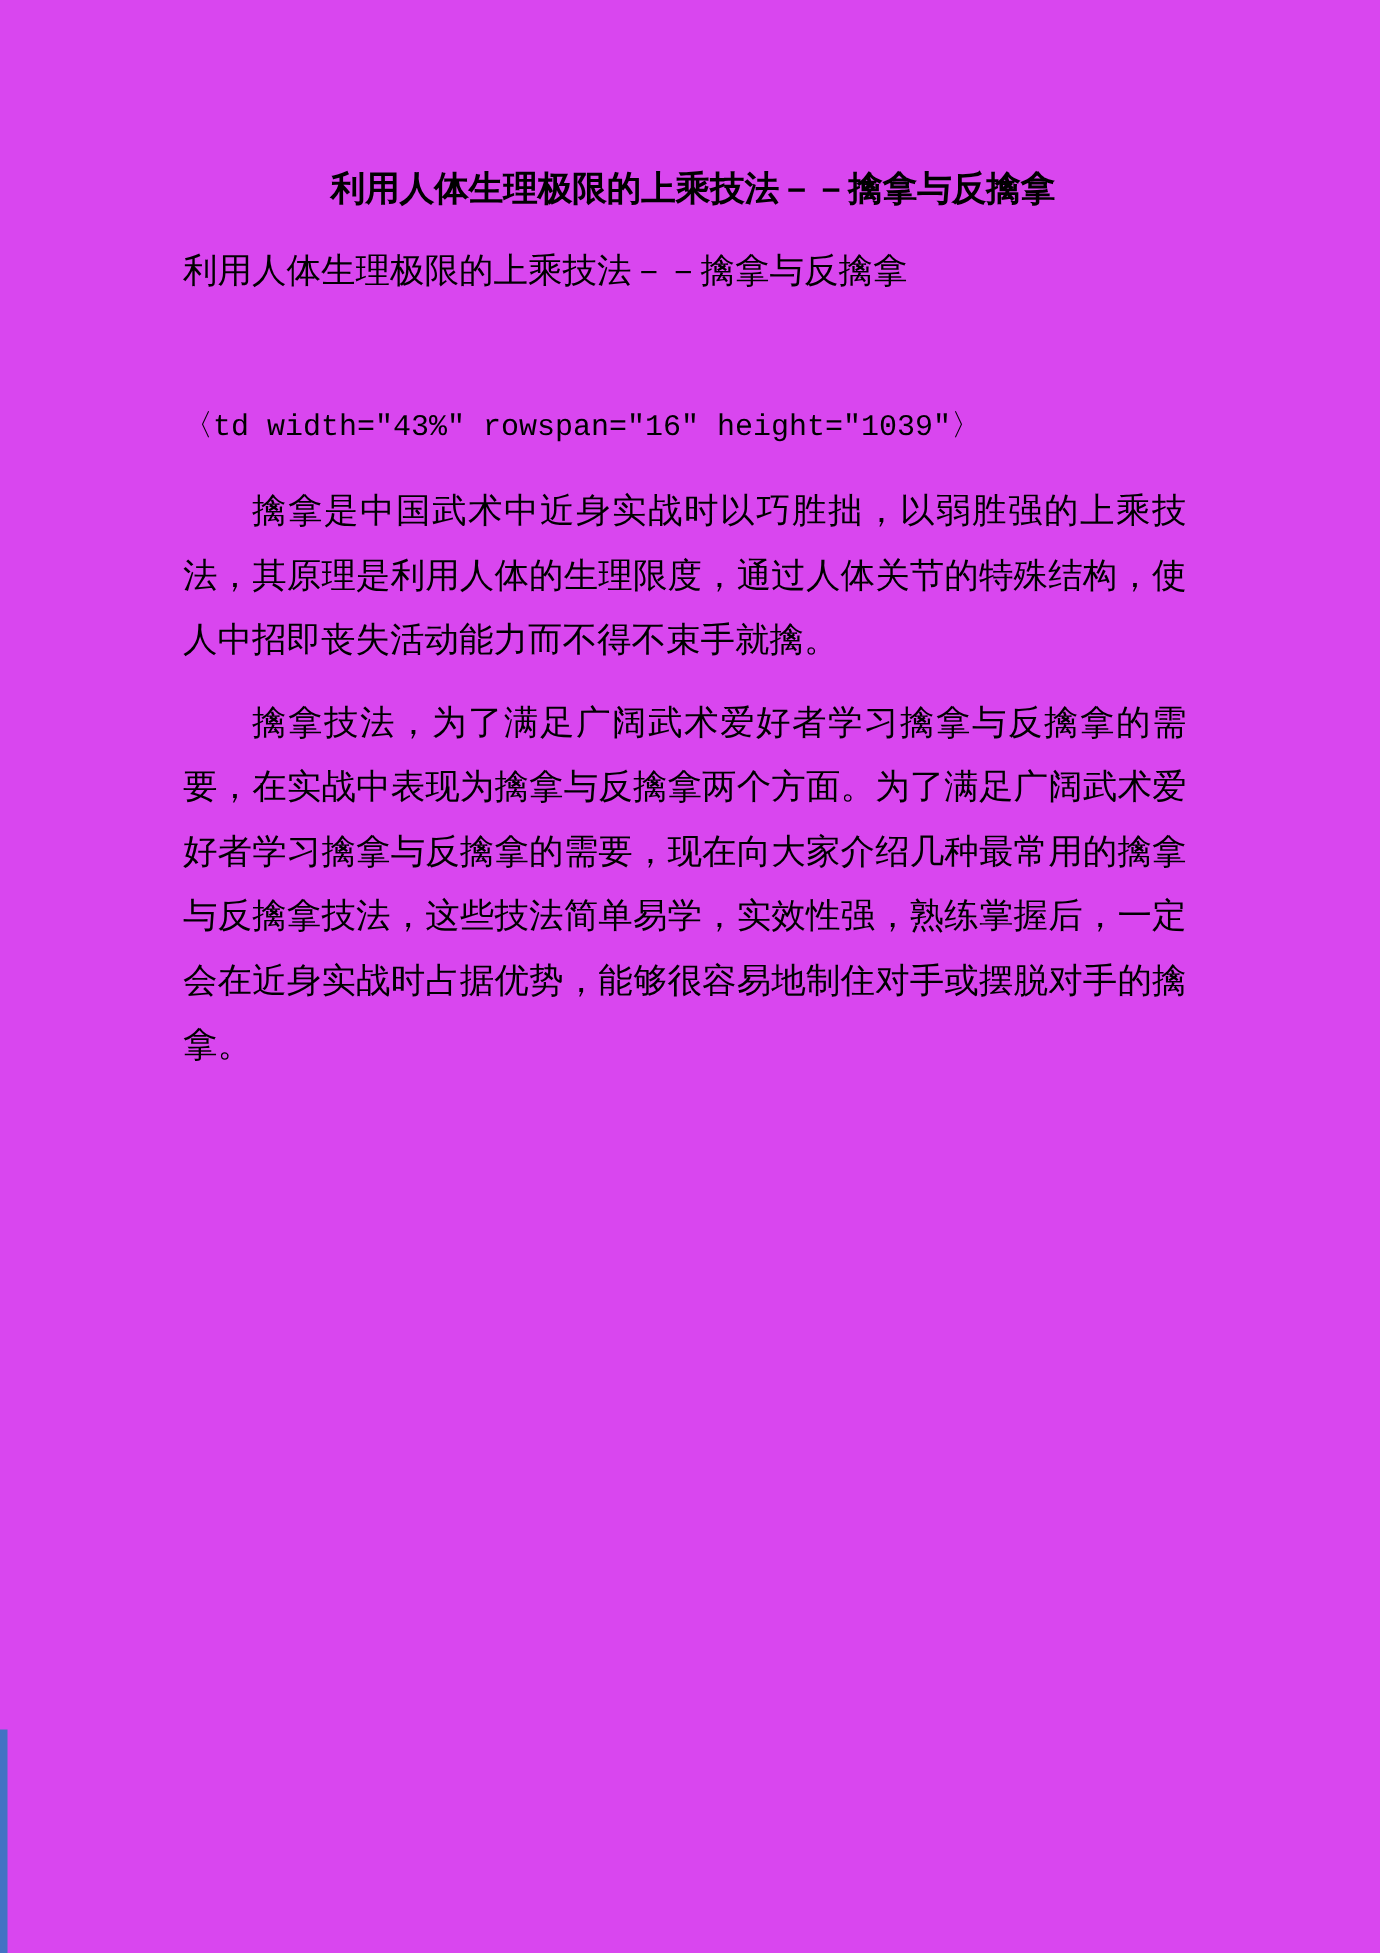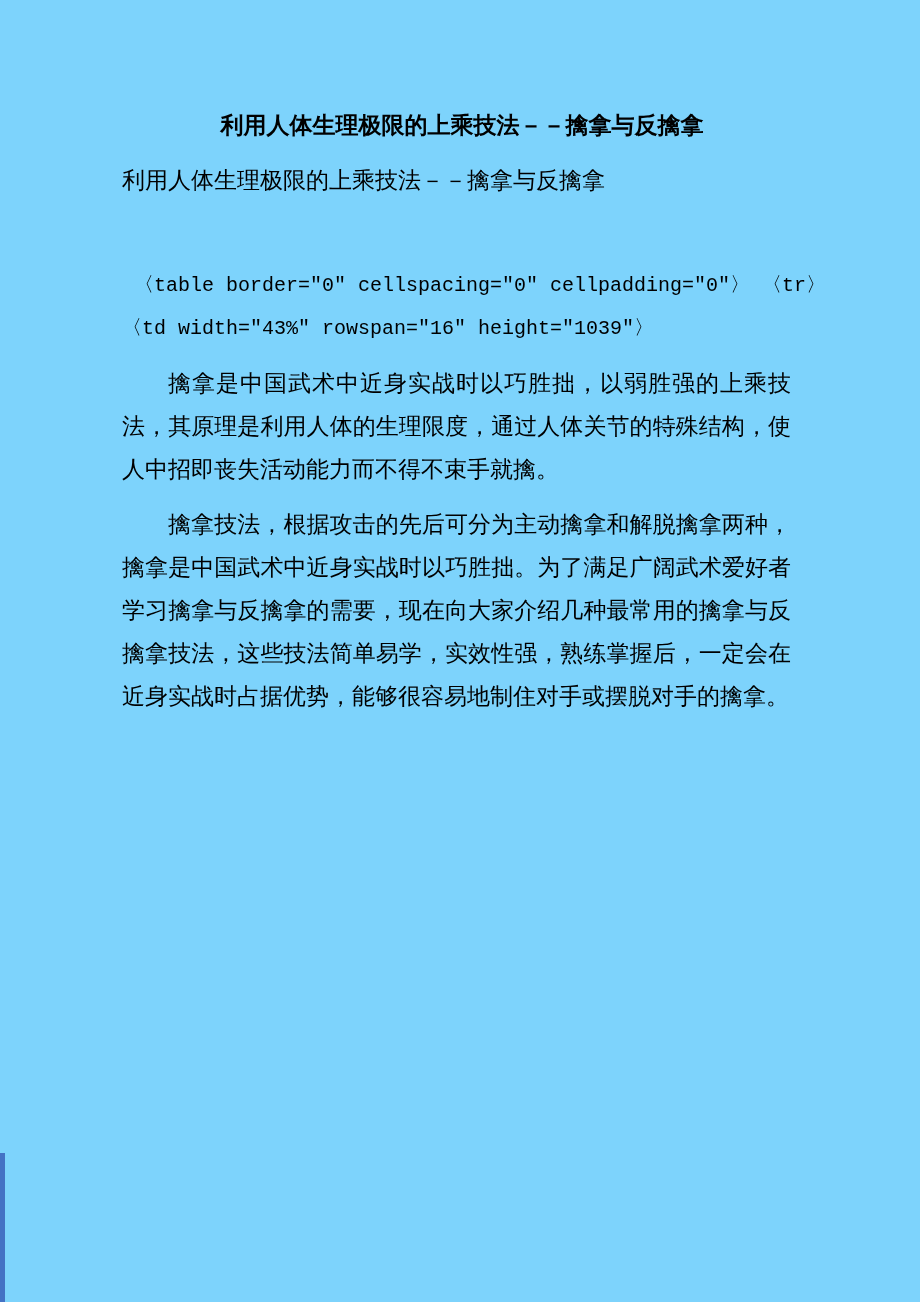--- a/index.html
+++ b/index.html
@@ -1,20 +1,20 @@
 <!DOCTYPE html>
 <html><head>
 <meta charset="utf-8">
 <style>
   html, body { margin: 0; padding: 0; background: #ffffff; }
   .page {
     position: relative;
     width: 920px;
     height: 1302px;
-    background: #7dd3fc;
+    background: #d946ef;
     color: #000000;
     font-family: "Liberation Serif", "DejaVu Serif", serif;
     overflow: hidden;
   }
   .content {
     position: absolute;
     left: 122px;
     top: 104px;
     width: 680px;
   }
@@ -67,27 +67,26 @@
 <body>
 
 <div class="page">
   <div class="content">
 
     <p class="title">利用人体生理极限的上乘技法－－擒拿与反擒拿</p>
 
     <p class="subtitle">利用人体生理极限的上乘技法－－擒拿与反擒拿</p>
 
     <div class="codeblock">
-      <div class="code-line-1">〈table border=″0″ cellspacing=″0″ cellpadding=″0″〉 〈tr〉</div>
       <div class="code-line-2">〈td width=″43%″ rowspan=″16″ height=″1039″〉</div>
     </div>
 
     <p class="para">擒拿是中国武术中近身实战时以巧胜拙，以弱胜强的上乘技法，其原理是利用人体的生理限度，通过人体关节的特殊结构，使人中招即丧失活动能力而不得不束手就擒。</p>
 
-    <p class="para">擒拿技法，根据攻击的先后可分为主动擒拿和解脱擒拿两种，擒拿是中国武术中近身实战时以巧胜拙。为了满足广阔武术爱好者学习擒拿与反擒拿的需要，现在向大家介绍几种最常用的擒拿与反擒拿技法，这些技法简单易学，实效性强，熟练掌握后，一定会在近身实战时占据优势，能够很容易地制住对手或摆脱对手的擒拿。</p>
+    <p class="para">擒拿技法，为了满足广阔武术爱好者学习擒拿与反擒拿的需要，在实战中表现为擒拿与反擒拿两个方面。为了满足广阔武术爱好者学习擒拿与反擒拿的需要，现在向大家介绍几种最常用的擒拿与反擒拿技法，这些技法简单易学，实效性强，熟练掌握后，一定会在近身实战时占据优势，能够很容易地制住对手或摆脱对手的擒拿。</p>
 
 
 
 
 
   </div>
 
   <div class="table-border-fragment"></div>
 </div>
 

